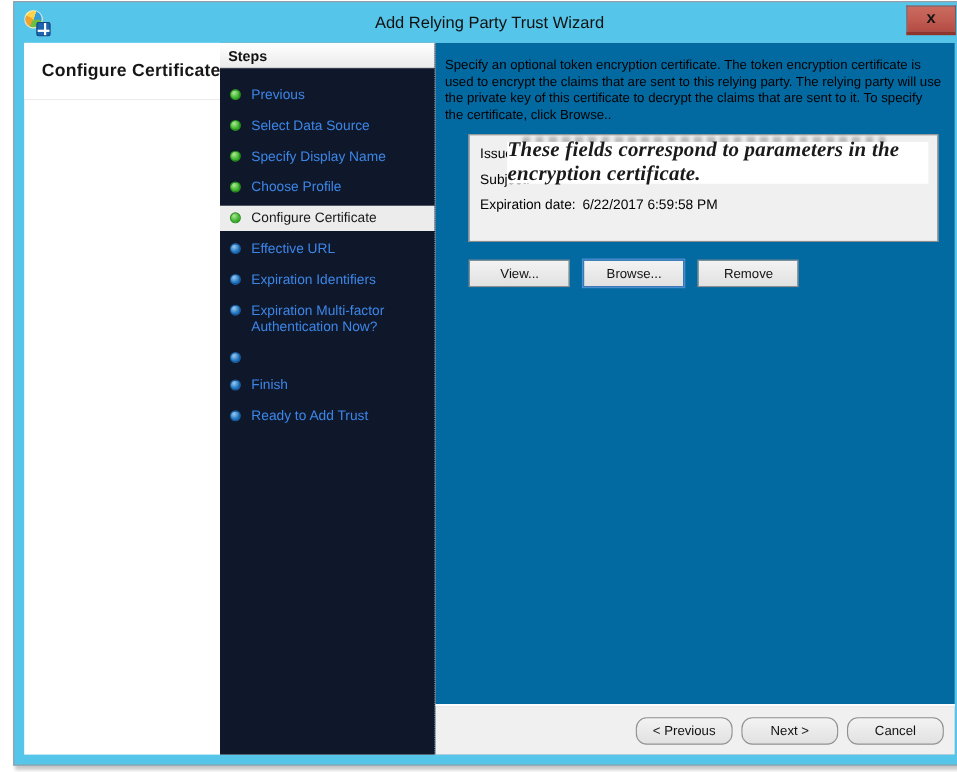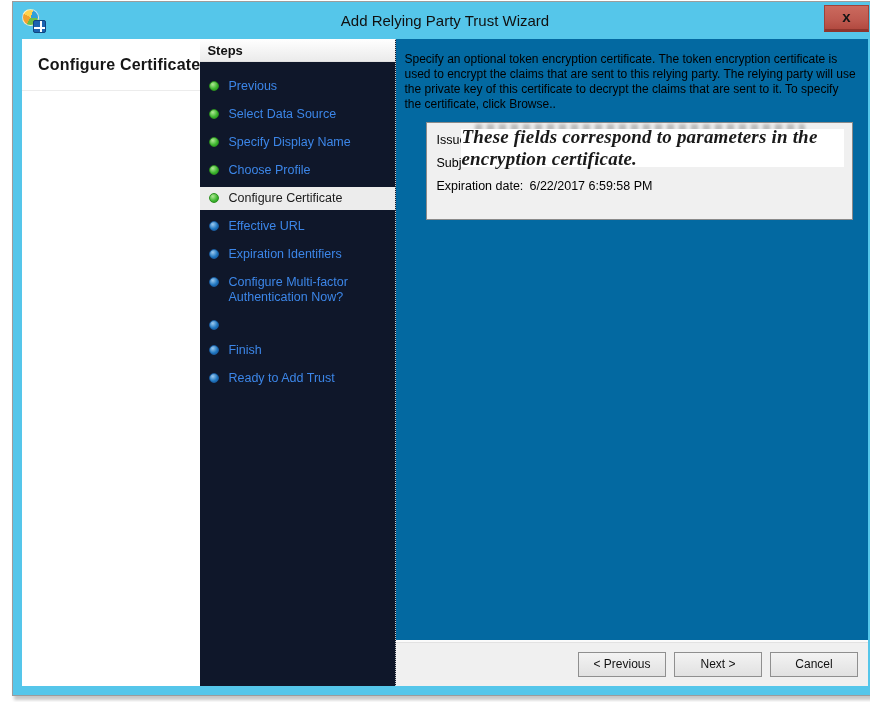--- a/index.html
+++ b/index.html
@@ -110,21 +110,21 @@
   }
   .cert-actions { display:flex; gap:12px; margin:16px 0 0 22px; }
   .btn.focused { border:1px solid #3b78b8; box-shadow:0 0 0 1px #4d90d0; }
 
   
   .footer {
     flex:none; height:46px; background:#f0f0f0; border-top:2px solid #fbfbfb;
     box-shadow:inset 0 1px 0 #e2e2e2;
     display:flex; align-items:center; justify-content:flex-end; gap:8px; padding-right:10px;
   }
-  .footer .btn { min-width:88px; }
+  .footer .btn { min-width:88px;border-radius:10px; }
 </style>
 </head>
 <body>
 
 <div class="stage">
   <div class="window">
 
     <div class="titlebar">
       <div class="app-icon">
         <span class="globe"></span>
@@ -171,21 +171,21 @@
             <div class="step todo">
               <span class="dot"></span>
               <span class="step-label">Effective URL</span>
             </div>
             <div class="step todo">
               <span class="dot"></span>
               <span class="step-label">Expiration Identifiers</span>
             </div>
             <div class="step todo">
               <span class="dot"></span>
-              <span class="step-label">Configure Multi-factor Authentication Now?</span>
+              <span class="step-label">Expiration Multi-factor Authentication Now?</span>
             </div>
             <div class="step todo">
               <span class="dot"></span>
             </div>
             <div class="step todo">
               <span class="dot"></span>
               <span class="step-label">Finish</span>
             </div>
             <div class="step todo">
               <span class="dot"></span>
@@ -210,20 +210,25 @@
                 <span class="cert-label">Subject:</span>
                 <span class="cert-value"></span>
               </div>
               <div class="cert-row">
                 <span class="cert-label">Expiration date:</span>
                 <span class="cert-value">6/22/2017 6:59:58 PM</span>
               </div>
               <div class="annotation">These fields correspond to parameters in the encryption certificate.</div>
             </div>
 
+            <div class="cert-actions">
+              <button class="btn">View...</button>
+              <button class="btn focused">Browse...</button>
+              <button class="btn">Remove</button>
+            </div>
 
           </div>
 
           <div class="footer">
             <button class="btn">&lt; Previous</button>
             <button class="btn">Next &gt;</button>
             <button class="btn">Cancel</button>
           </div>
         </div>
 

